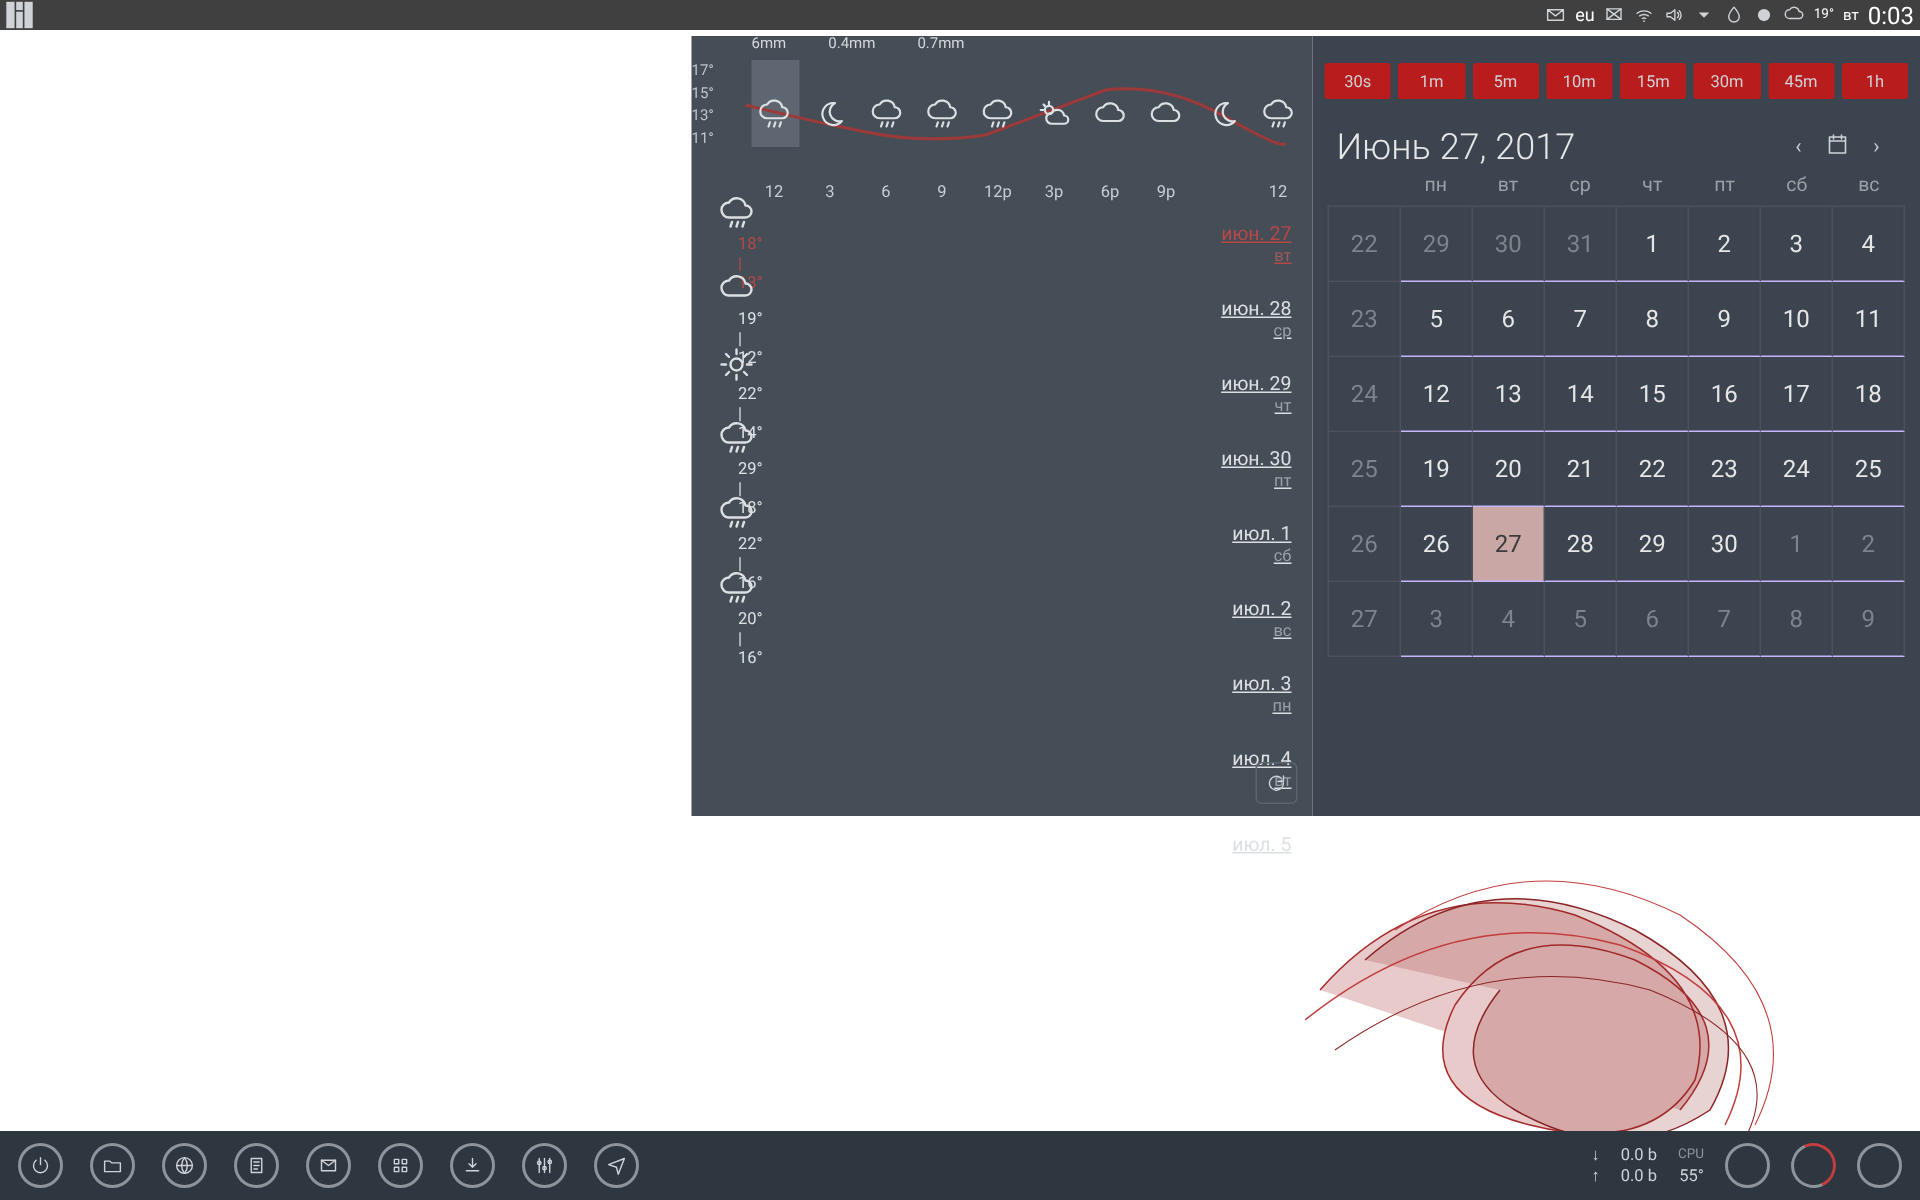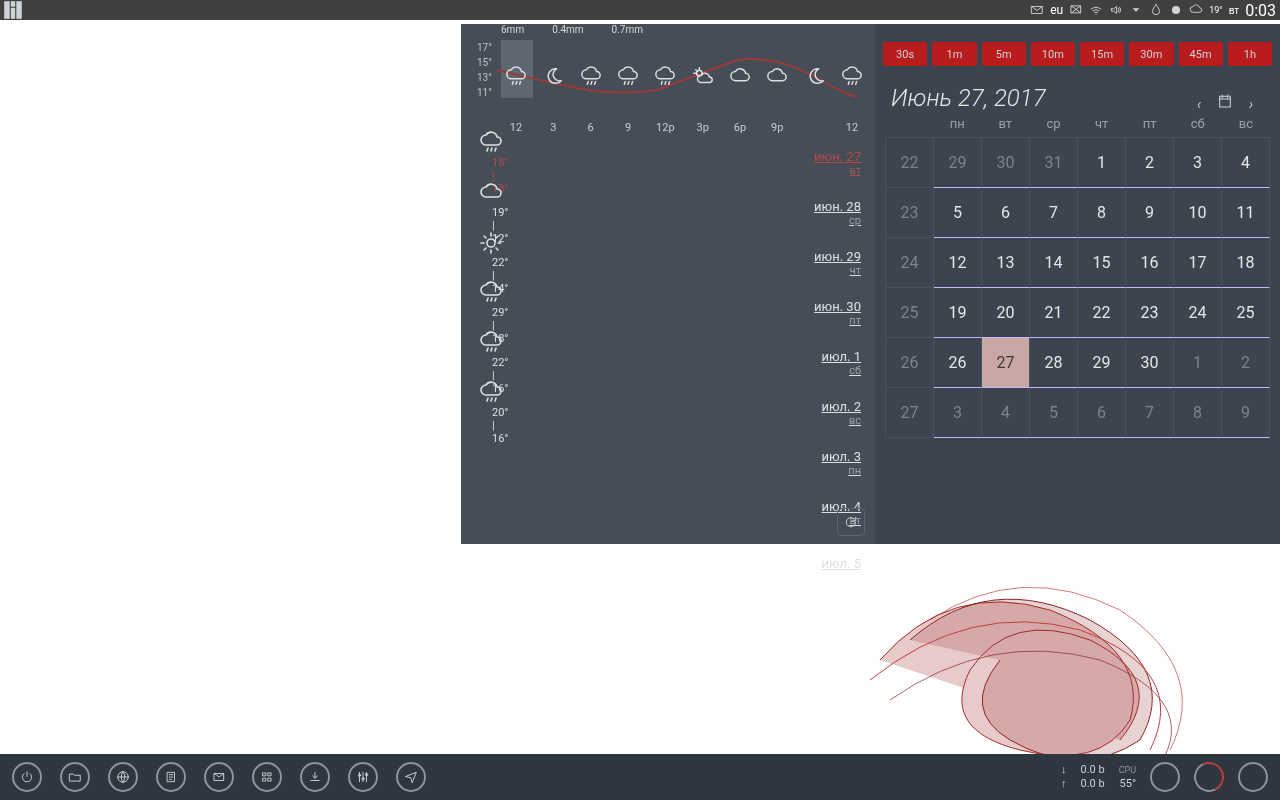--- a/index.html
+++ b/index.html
@@ -17,37 +17,37 @@
 .rightpanel { position:absolute; top:24px; left:875px; width:405px; height:520px; background:#3b444f; color:#e3e6e9; z-index:4; }
 .timerrow { display:flex; align-items:center; height:60px; padding:6px 10px 0 14px; }
 .stopwatch { font-size:22px; color:#e3e6e9; margin-right:8px; }
 .bigtime { font-size:42px; font-weight:300; letter-spacing:1px; }
 .timeropts { margin-left:auto; font-size:13px; color:#c7cbd0; display:flex; flex-direction:column; gap:6px; position:relative; }
 .timeropts .row { display:flex; align-items:center; gap:6px; }
 .pin { position:absolute; top:-4px; right:-2px; font-size:10px; color:#c7cbd0; }
 .durbtns { display:flex; gap:5px; padding:4px 8px 10px; }
 .durbtns button { flex:1; background:#b91c1c; border:none; color:#cfd3d7; font-size:11px; height:24px; border-radius:2px; cursor:pointer;margin-top:14px; }
 
-.calhdr { display:flex; align-items:flex-end; padding:8px 16px 4px;font-style:italic; }
+.calhdr { display:flex; align-items:center; padding:8px 16px 4px; }
 .calhdr .monthlbl { font-size:24px; font-weight:300; color:#e6e6e6; flex:1; }
 .calhdr .navbtn { width:26px; text-align:center; color:#c7cbd0; font-size:14px; cursor:pointer; }
 
 .calendar { padding:0 10px; }
 .dowrow { display:grid; grid-template-columns:repeat(8,1fr); font-size:13px; color:#9aa0a6; text-align:center; margin-bottom:6px; }
 .dowrow div:first-child { visibility:hidden; }
 .calgrid { display:grid; grid-template-columns:repeat(8,1fr); grid-auto-rows:50px; border-top:1px solid #4a525c; border-left:1px solid #4a525c; }
 .calgrid .cell { border-right:1px solid #4a525c; border-bottom:1px solid #c4b5fd; display:flex; align-items:center; justify-content:center; font-size:16px; color:#e6e6e6; cursor:pointer; }
 .calgrid .wk { color:#7d848c; background:#3b444f; border-left:none; border-bottom:1px solid #4a525c; }
 .calgrid .other { color:#7d848c; }
 .calgrid .today { background:#c9a7a4; color:#3b3b3b; }
 
 
 .wpanel { position:absolute; top:24px; left:461px; width:414px; height:520px; background:#454d57; color:#dde0e3; z-index:3; }
 .hourly { height:110px; position:relative; padding:4px 6px 0 40px; }
-.ylabels { position:absolute; left:16px; top:18px; display:flex; flex-direction:column; gap:4px; font-size:10px; color:#c0c4c8; }
+.ylabels { position:absolute; left:0; top:18px; display:flex; flex-direction:column; gap:4px; font-size:10px; color:#c0c4c8; }
 .precip { position:absolute; top:0; left:40px; font-size:10px; color:#d5d8db; display:flex; gap:28px; }
 .hrow { position:absolute; top:42px; left:38px; right:6px; display:flex; justify-content:space-between; }
 .hrow .hi { width:34px; display:flex; flex-direction:column; align-items:center; gap:2px; font-size:10px; color:#c9cdd1; }
 .hrow .hi svg { width:22px; height:22px; }
 .hourlabels { position:absolute; bottom:0; left:38px; right:6px; display:flex; justify-content:space-between; font-size:11px; color:#c9cdd1; }
 .hourlabels div { width:34px; text-align:center; }
 .bar { position:absolute; left:40px; top:16px; width:32px; height:58px; background:rgba(120,130,140,0.5); }
 .curve { position:absolute; top:26px; left:36px; right:4px; height:60px; }
 
 .daily { margin-top:4px; }

